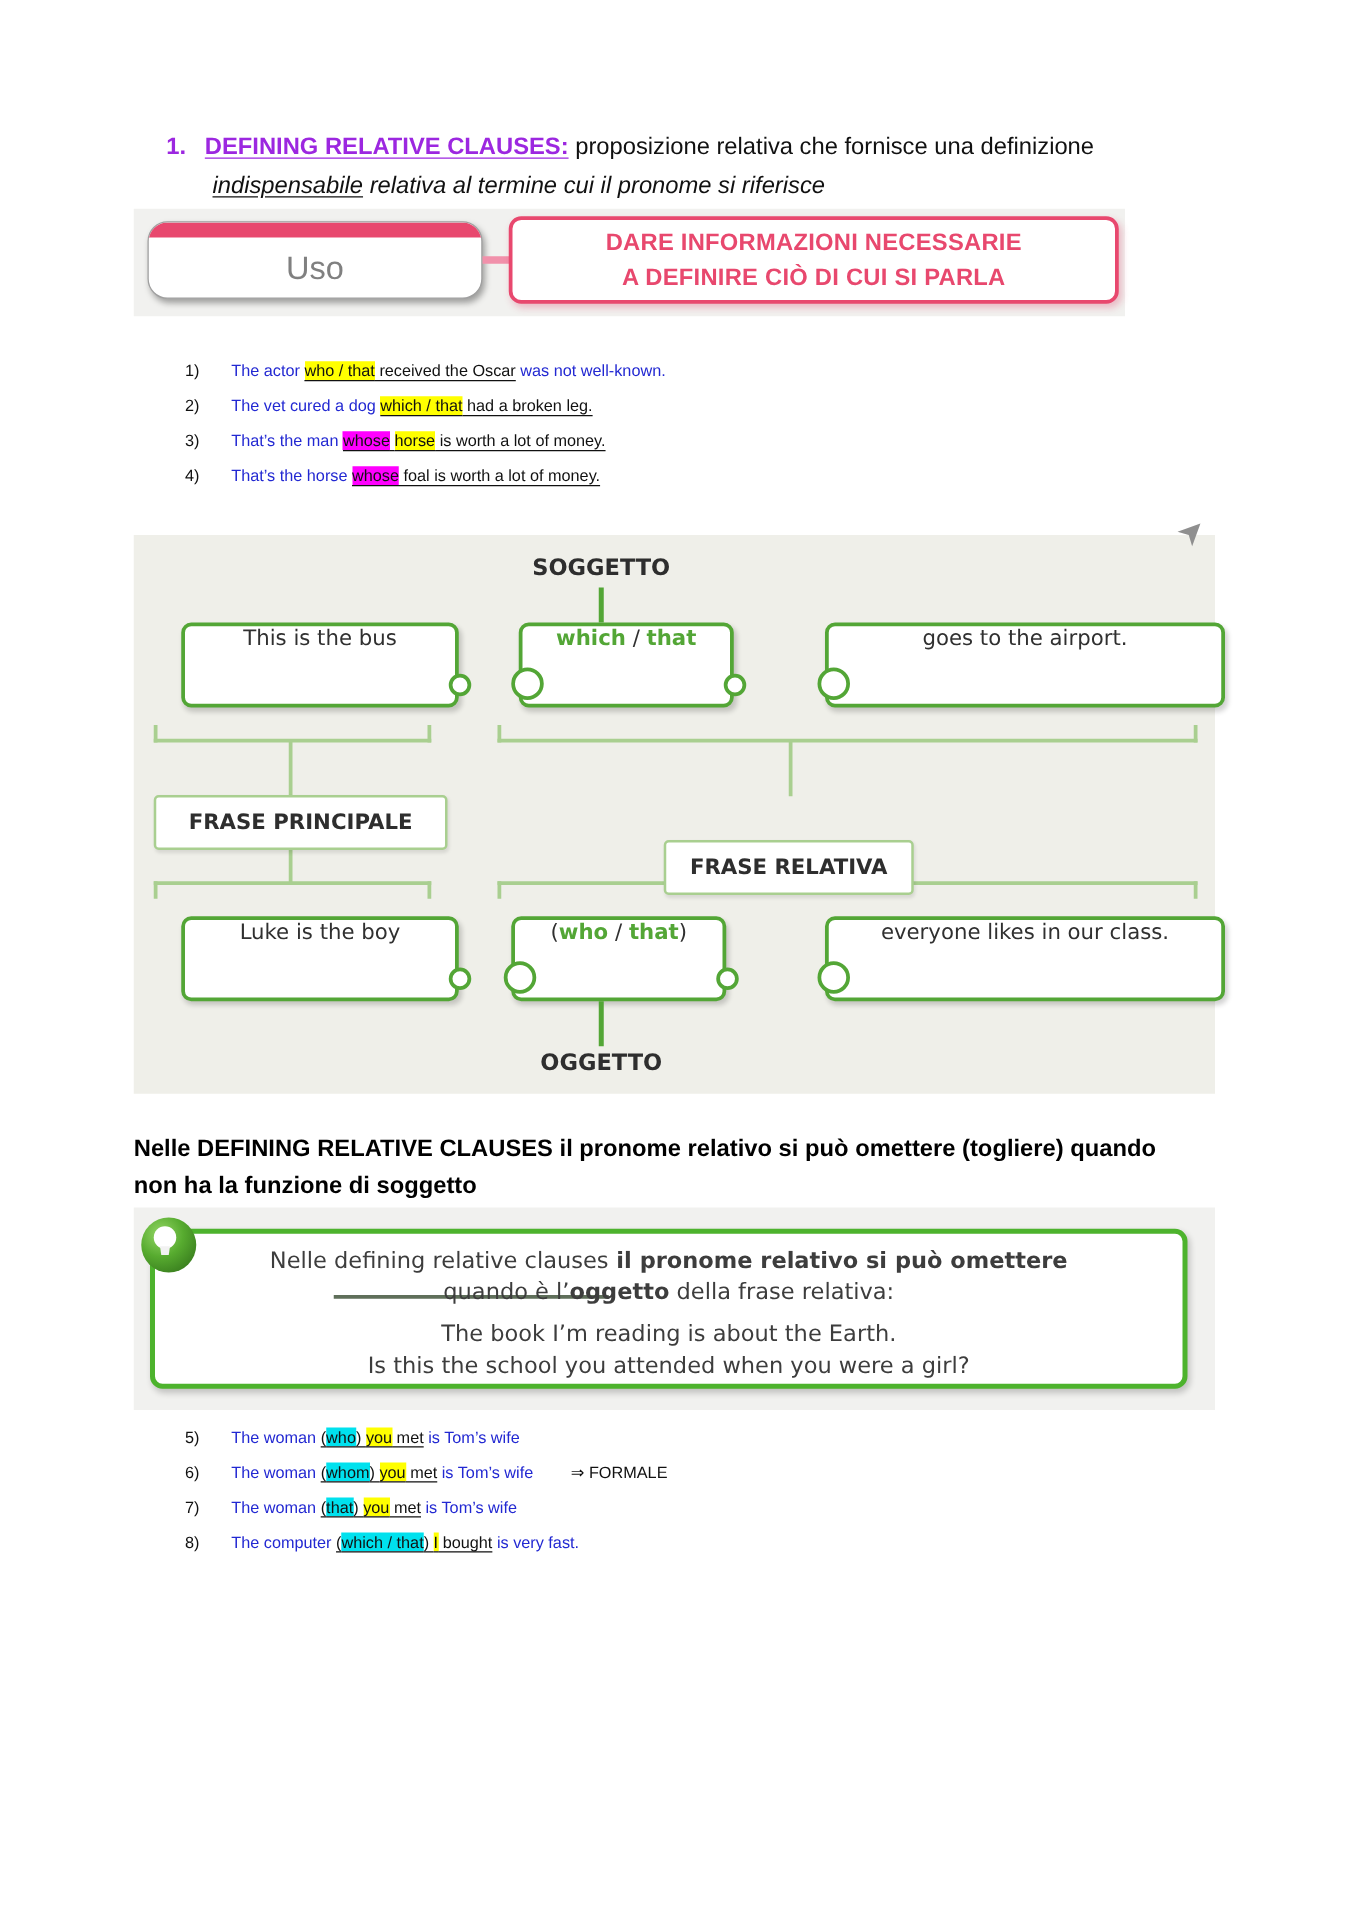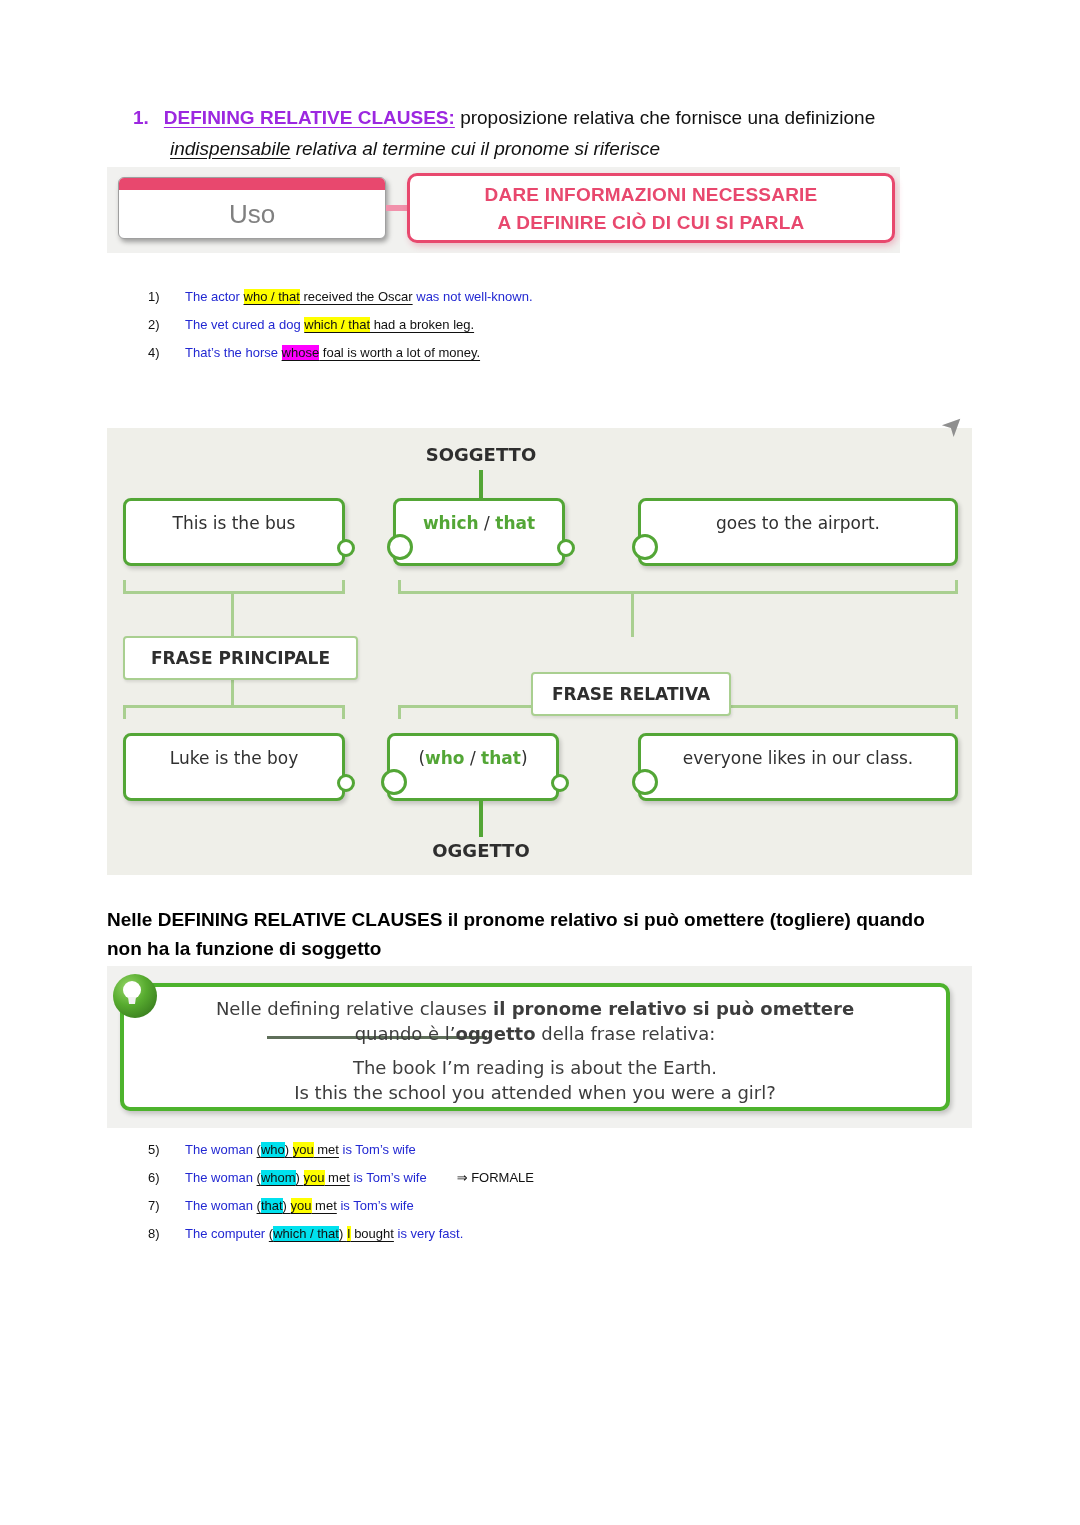--- a/index.html
+++ b/index.html
@@ -15,21 +15,21 @@
 
   
   .heading{position:absolute;left:133px;top:102px;width:880px;font-size:19px;line-height:31px;color:#111;}
   .h-num{color:var(--purple);font-weight:bold;margin-right:15px;}
   .h-title{color:var(--purple);font-weight:bold;text-decoration:underline;text-underline-offset:3px;}
   .h-line2{margin-left:37px;font-style:italic;}
   .h-und{text-decoration:underline;text-underline-offset:3px;}
 
   
   .uso-strip{position:absolute;left:107px;top:167px;width:793px;height:86px;background:var(--strip_bg);}
-  .uso-box{position:absolute;left:11px;top:10px;width:268px;height:62px;border-radius:6px;background:#fff;
+  .uso-box{position:absolute;left:11px;top:10px;width:268px;height:62px;border-radius:16px;background:#fff;
            border:1px solid #9f9f9f;box-shadow:2px 3px 5px rgba(0,0,0,.35);overflow:hidden;}
   .uso-bar{height:14px;background:var(--pink);border-bottom:2px solid #fff;}
   .uso-text{text-align:center;font-size:26px;color:var(--uso_text);line-height:44px;}
   .uso-connector{position:absolute;left:279px;top:38px;width:26px;height:6px;background:var(--pink_light);}
   .uso-info{position:absolute;left:300px;top:6px;width:488px;height:70px;border:3px solid var(--pink);
             border-radius:10px;background:#fff;color:var(--pink);font-weight:bold;font-size:19px;
             text-align:center;line-height:28px;padding-top:5px;box-shadow:2px 3px 6px rgba(220,60,100,.3);
             letter-spacing:.2px;}
 
   
@@ -48,21 +48,21 @@
   
   .diagram{position:absolute;left:107px;top:428px;width:865px;height:447px;background:var(--diagram_bg);
            font-family:"DejaVu Sans",sans-serif;color:var(--diagram_text);}
   .diag-cap{position:absolute;width:200px;text-align:center;font-weight:bold;font-size:18px;color:#2e2e2e;}
   .soggetto{left:274px;top:16px;}
   .oggetto{left:274px;top:412px;}
   .vline{position:absolute;width:4px;background:var(--green_dark);}
   .vl1{left:372px;top:42px;height:28px;}
   .vl2{left:372px;top:373px;height:36px;}
   .pbox{position:absolute;height:68px;background:#fff;border:3px solid var(--green_dark);border-radius:8px;
-        text-align:center;font-size:17px;padding-top:12px;box-shadow:2px 3px 4px rgba(0,0,0,.18);}
+        text-align:center;font-size:17px;padding-top:0;box-shadow:2px 3px 4px rgba(0,0,0,.18);margin-left:22px;}
   .pb1{left:16px;top:70px;width:222px;}
   .pb2{left:286px;top:70px;width:172px;}
   .pb3{left:531px;top:70px;width:320px;}
   .pb4{left:16px;top:305px;width:222px;}
   .pb5{left:280px;top:305px;width:172px;}
   .pb6{left:531px;top:305px;width:320px;text-align:center;}
   .gw{color:var(--green_dark);font-weight:bold;}
   .knob{position:absolute;right:-13px;bottom:6px;width:18px;height:18px;border:3px solid var(--green_dark);
         border-radius:50%;background:#fff;}
   .socket{position:absolute;left:-9px;bottom:3px;width:26px;height:26px;border:3px solid var(--green_dark);
@@ -122,20 +122,21 @@
     <div class="uso-connector"></div>
     <div class="uso-info">
       <div>DARE INFORMAZIONI NECESSARIE</div>
       <div>A DEFINIRE CIÒ DI CUI SI PARLA</div>
     </div>
   </div>
 
   <div class="list list-top">
     <div class="list-row"><span class="list-num">1)</span><span><span class="seg seg-blue">The actor </span><span class="seg seg-hl-yellow">who / that</span><span class="seg seg-u"> received the Oscar</span><span class="seg seg-blue"> was not well-known.</span></span></div>
     <div class="list-row"><span class="list-num">2)</span><span><span class="seg seg-blue">The vet cured a dog </span><span class="seg seg-hl-yellow">which / that</span><span class="seg seg-u"> had a broken leg.</span></span></div>
+    <div class="list-row"><span class="list-num">3)</span><span><span class="seg seg-blue">That’s the man </span><span class="seg seg-hl-magenta">whose</span><span class="seg seg-u"> </span><span class="seg seg-hl-yellow">horse</span><span class="seg seg-u"> is worth a lot of money.</span></span></div>
     <div class="list-row"><span class="list-num">4)</span><span><span class="seg seg-blue">That’s the horse </span><span class="seg seg-hl-magenta">whose</span><span class="seg seg-u"> foal is worth a lot of money.</span></span></div>
   </div>
 
   <div class="diagram">
     <div class="diag-cap soggetto">SOGGETTO</div>
     <div class="vline vl1"></div>
 
     <div class="pbox pb1">
       <span>This is the bus</span>
       <span class="knob"></span>

